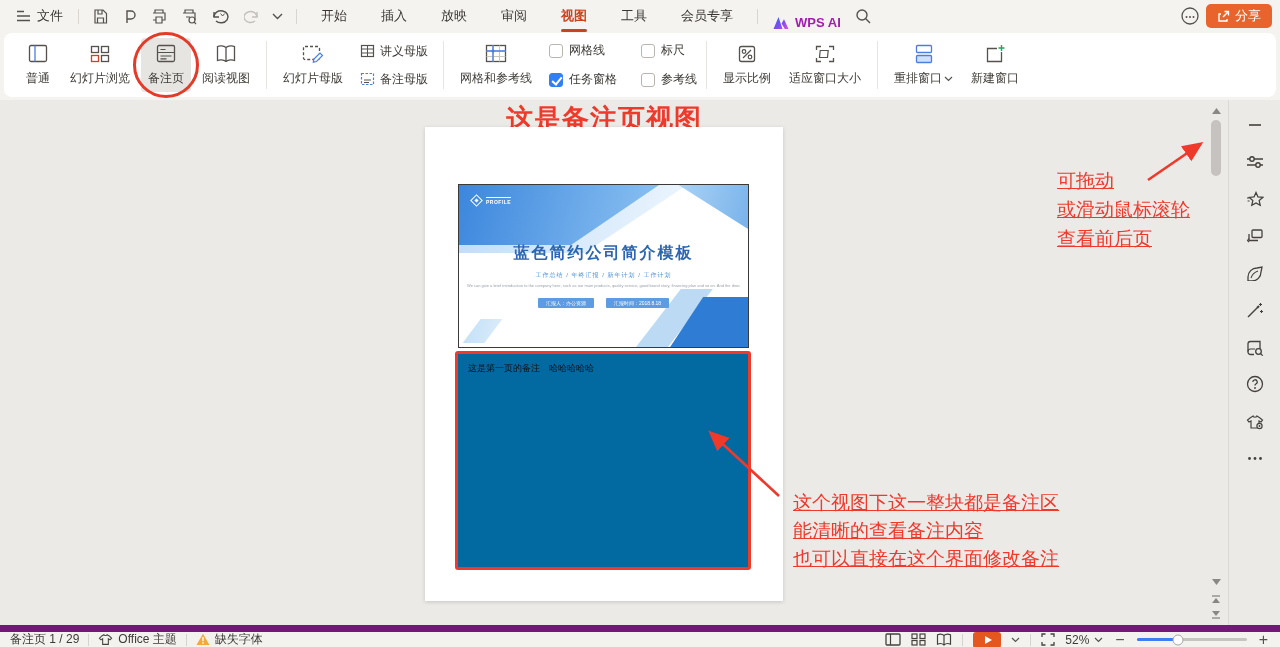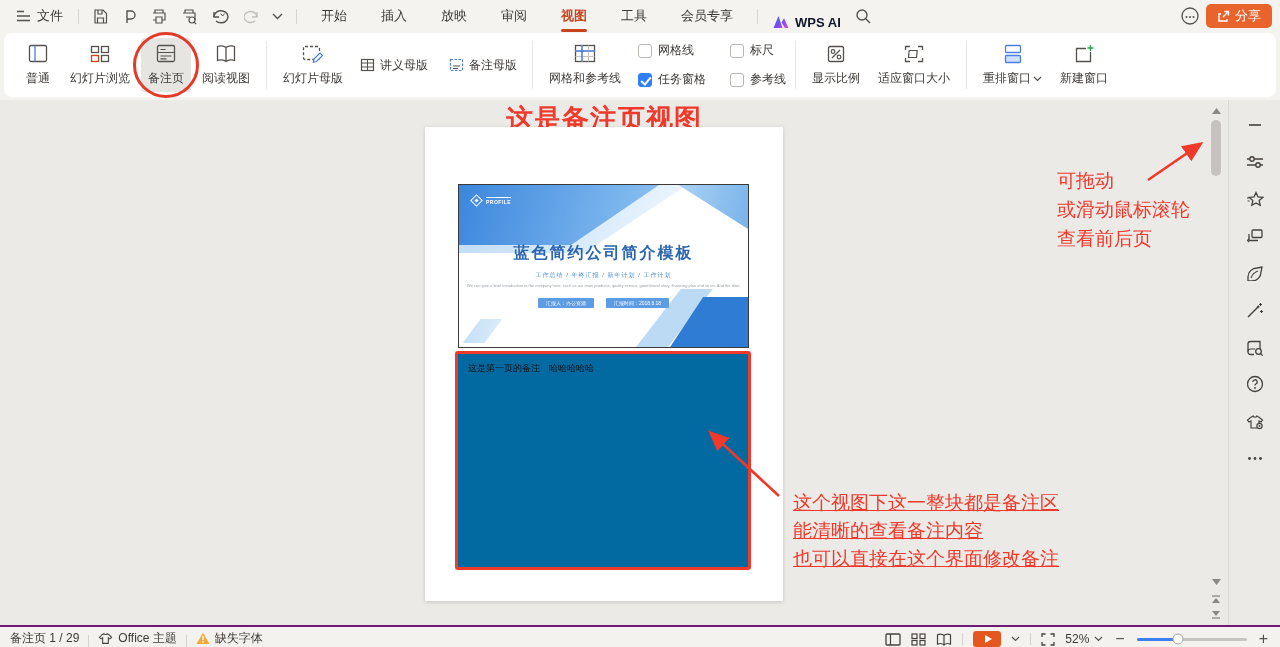--- a/index.html
+++ b/index.html
@@ -11,54 +11,54 @@
   .titlebar{position:absolute;top:0;left:0;right:0;height:32px;display:flex;align-items:center;
             padding:0 8px;font-size:13px;}
   .menu-btn{display:flex;align-items:center;gap:6px;padding:0 8px;cursor:pointer;}
   .tb-sep{width:1px;height:15px;background:#d9d6d2;margin:0 7px;}
   .qbtn{background:none;border:none;padding:2px 6px;display:flex;align-items:center;cursor:pointer;color:#55524d;}
   .tabs{display:flex;align-items:center;}
   .tab{padding:0 17px;line-height:32px;position:relative;cursor:pointer;white-space:nowrap;}
   .tab.active{color:#c9431e;font-weight:700;}
   .tab.active::after{content:"";position:absolute;left:50%;transform:translateX(-50%);bottom:0;
                      width:26px;height:3px;background:#c9431e;border-radius:2px;}
-  .wpsai{display:flex;align-items:flex-start;gap:5px;font-weight:700;color:#0f172a;padding:0 8px;cursor:pointer;margin-top:12px;}
+  .wpsai{display:flex;align-items:flex-end;gap:5px;font-weight:700;color:#a21caf;padding:0 8px;cursor:pointer;margin-top:12px;}
   .tb-spacer{flex:1;}
   .share-btn{display:flex;align-items:center;gap:5px;background:#e9632c;color:#fff;border:none;
              border-radius:5px;height:24px;padding:12px 11px;font-size:13px;cursor:pointer;}
 
   
   .ribbon{position:absolute;top:33px;left:4px;right:4px;height:64px;background:#fff;border-radius:8px;
           display:flex;align-items:center;padding:0 4px;}
   .rgroup{display:flex;align-items:center;height:100%;padding:0 9px;gap:4px;}
   .rsep{width:1px;height:48px;background:#e7e5e2;}
   .bigbtn{display:flex;flex-direction:column;align-items:center;justify-content:center;gap:5px;
           min-width:42px;padding:5px 7px;border-radius:4px;font-size:12px;color:#3f3c38;
           background:none;border:none;cursor:pointer;white-space:nowrap;}
   .bigbtn.active{background:#e7e5e2;}
   .ringwrap{position:relative;}
   .red-ring{position:absolute;left:-8px;top:-6px;width:calc(100% + 16px);height:calc(100% + 12px);
             border:3px solid #e43a28;border-radius:50%;pointer-events:none;z-index:5;}
-  .smallcol{display:flex;flex-direction:row;gap:9px;align-items:flex-start;}
+  .smallcol{display:flex;flex-direction:column;gap:9px;align-items:flex-start;}
   .smallbtn{display:flex;align-items:center;gap:5px;font-size:12px;color:#3f3c38;background:none;border:none;cursor:pointer;white-space:nowrap;}
   .cbcol{display:grid;grid-template-rows:auto auto;grid-auto-flow:column;gap:12px 24px;font-size:12px;margin-left:6px;}
   .cb{display:flex;align-items:center;gap:6px;cursor:pointer;white-space:nowrap;}
   .cbbox{width:14px;height:14px;border:1px solid #b9b6b2;border-radius:3px;background:#fff;flex:0 0 auto;}
   .cbbox.on{background:#2f80f5;border-color:#2f80f5;position:relative;}
   .cbbox.on::after{content:"";position:absolute;left:4px;top:1px;width:4px;height:8px;
                    border:solid #fff;border-width:0 2px 2px 0;transform:rotate(40deg);}
   .ddv{margin-left:2px;}
 
   
   .canvas{position:absolute;top:100px;left:0;right:52px;bottom:22px;background:#eceae7;overflow:hidden;}
   .page{position:absolute;left:425px;top:27px;width:358px;height:474px;background:#fff;
         box-shadow:0 1px 4px rgba(0,0,0,.16);}
   .page-note-title{position:absolute;left:425px;top:1px;width:358px;text-align:center;
                    font-size:27px;font-weight:700;color:#ee392b;letter-spacing:1px;}
-  .note-right{position:absolute;left:1057px;top:66px;font-size:19px;line-height:29px;color:#ee392b;}
+  .note-right{position:absolute;left:1057px;top:66px;font-size:19px;line-height:29px;color:#ee392b;text-decoration:underline;}
   .note-bottom{position:absolute;left:793px;top:389px;font-size:19px;line-height:28px;color:#ee392b;text-decoration:underline;}
   .arrow-overlay{position:absolute;left:0;top:0;width:100%;height:100%;pointer-events:none;}
 
   
   .slide{position:absolute;left:33px;top:57px;width:291px;height:164px;border:1px solid #3a3a3a;
          background:#fff;overflow:hidden;}
   .s-tl2{position:absolute;left:0;top:0;width:228px;height:68px;
          background:linear-gradient(105deg,rgba(130,185,240,.5),rgba(185,220,250,.25));
          clip-path:polygon(0 0,100% 0,55% 100%,0 100%);}
   .s-tl{position:absolute;left:0;top:0;width:200px;height:60px;
@@ -99,21 +99,21 @@
 
   
   .side{position:absolute;top:100px;right:0;width:52px;bottom:22px;background:#eceae7;
         border-left:1px solid #dcdad6;display:flex;flex-direction:column;align-items:center;
         padding-top:16px;gap:19px;}
   .side .sbtn{background:none;border:none;padding:0;width:20px;height:18px;display:flex;align-items:center;
               justify-content:center;cursor:pointer;color:#45423e;}
 
   
   .statusbar{position:absolute;bottom:0;left:0;right:0;height:22px;background:#f4f2ef;
-             border-top:2px solid #701a75;display:flex;align-items:flex-end;padding:0 10px;
+             border-top:7px solid #701a75;display:flex;align-items:center;padding:0 10px;
              font-size:12px;color:#3e3b37;gap:9px;}
   .sb-sep{width:1px;height:12px;background:#d6d3cf;}
   .sb-right{margin-left:auto;display:flex;align-items:center;gap:10px;}
   .sb-item{display:flex;align-items:center;gap:5px;cursor:pointer;background:none;border:none;
            font-size:12px;color:#3e3b37;padding:0;}
   .play-btn{width:28px;height:16px;background:#e4571e;border-radius:3px;display:flex;align-items:center;
             justify-content:center;border:none;cursor:pointer;}
   .play-tri{width:0;height:0;border-left:7px solid #fff;border-top:4px solid transparent;border-bottom:4px solid transparent;margin-left:2px;}
   .zsl{position:relative;width:110px;height:3px;background:#c7c5c1;border-radius:2px;cursor:pointer;}
   .zsl .fill{position:absolute;left:0;top:0;height:3px;width:38%;background:#3e7ef0;border-radius:2px;}

